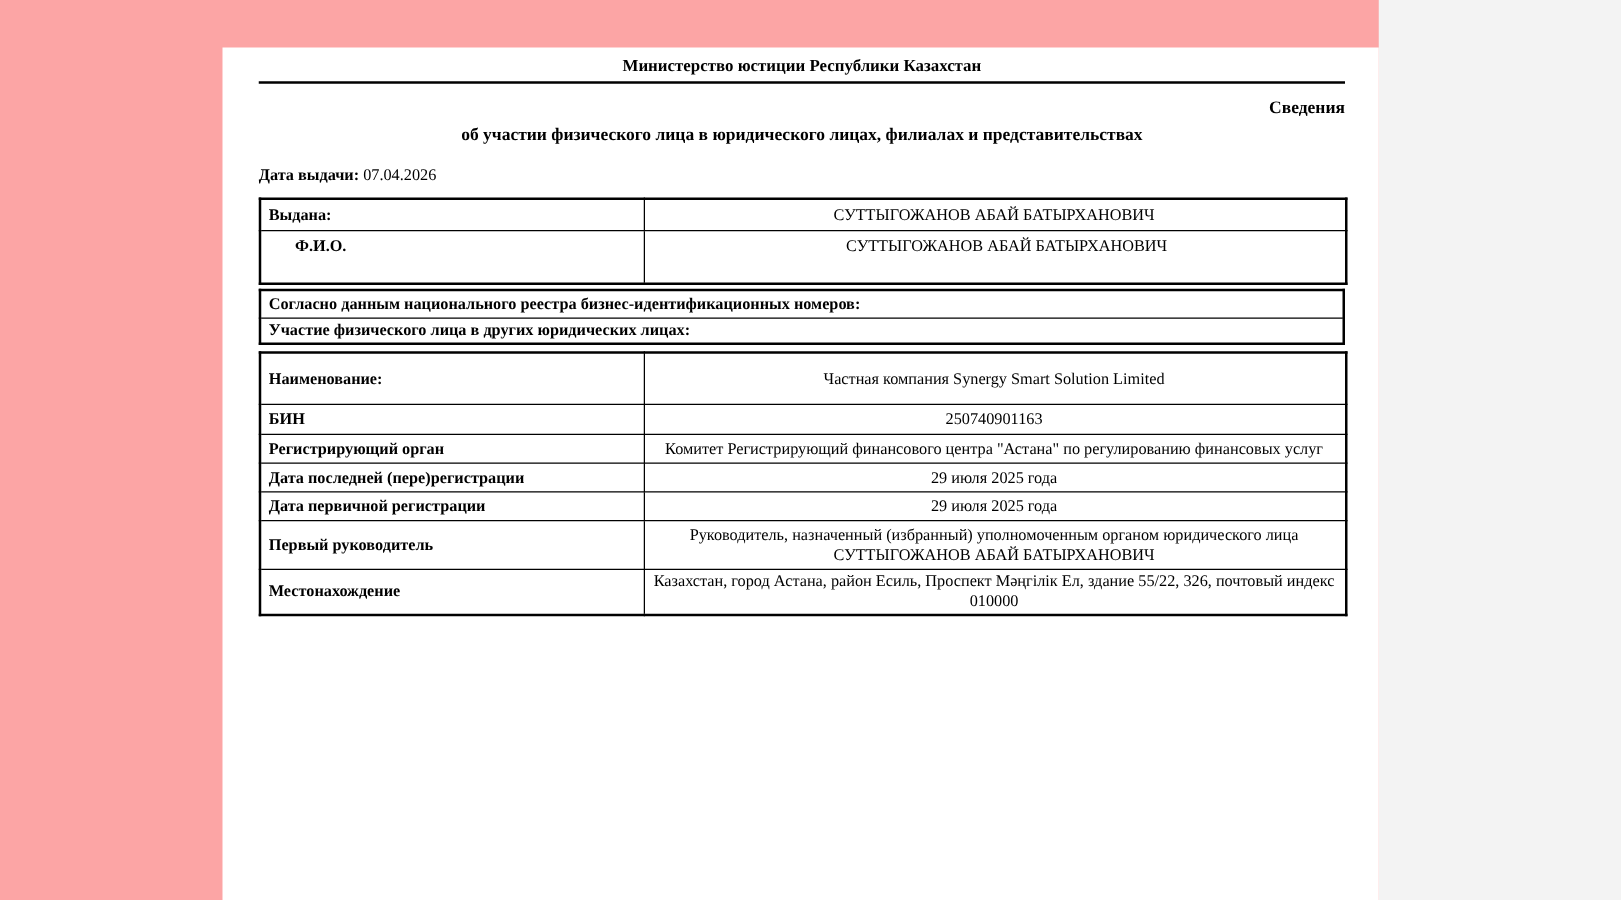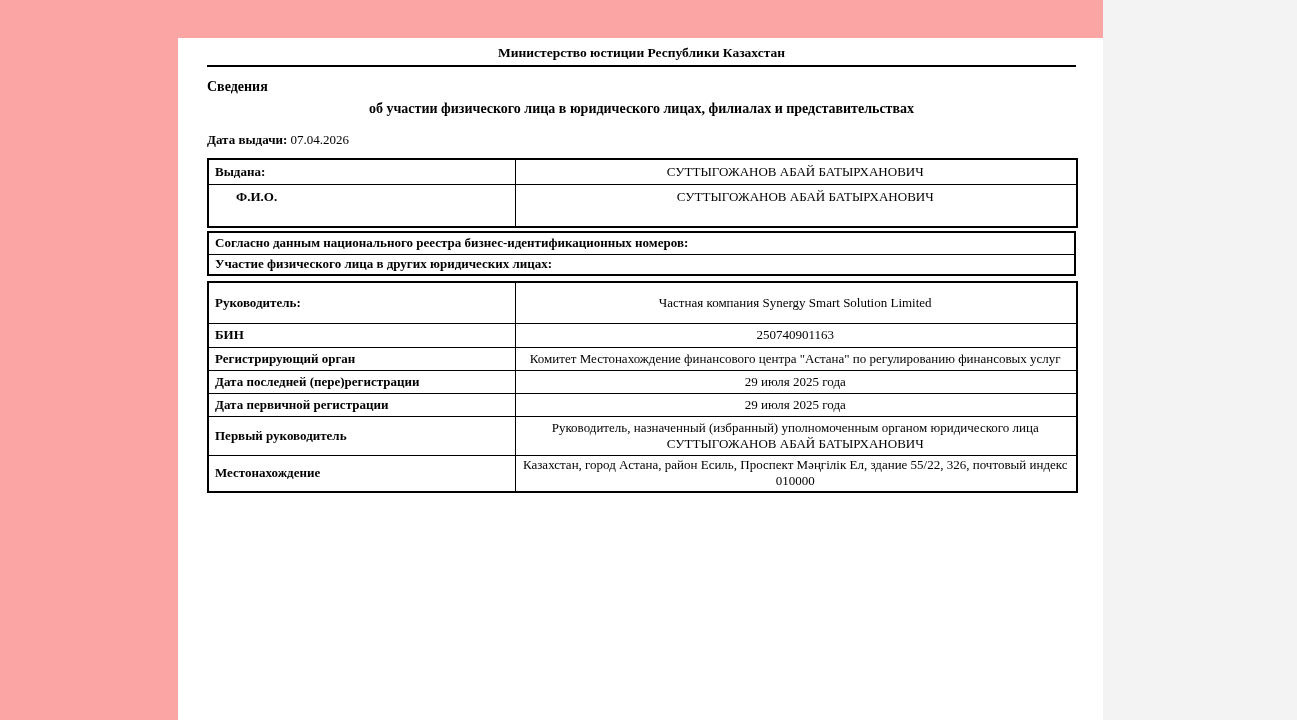--- a/index.html
+++ b/index.html
@@ -35,21 +35,21 @@
     font-size: 13.5px;
     line-height: 19px;
   }
   .rule {
     margin-top: 3px;
     height: 0;
     border-top: 2px solid #000;
   }
   .title {
     margin-top: 11px;
-    text-align: left;
+    text-align: right;
     font-weight: bold;
     font-size: 14px;
     line-height: 18px;
   }
   .subtitle {
     margin-top: 4px;
     text-align: center;
     font-weight: bold;
     font-size: 14px;
     line-height: 18px;
@@ -128,30 +128,30 @@
       </tbody>
         </table>
 
       <table class="t3">
         <colgroup>
             <col class="c-label">
             <col class="c-value">
           </colgroup>
         <tbody>
             <tr style="height:41px;">
-          <td class="lbl">Руководитель:</td>
+          <td class="lbl">Наименование:</td>
           <td class="val">Частная компания Synergy Smart Solution Limited</td>
         </tr>
         <tr style="height:24px;">
           <td class="lbl">БИН</td>
           <td class="val">250740901163</td>
         </tr>
         <tr style="height:23px;">
           <td class="lbl">Регистрирующий орган</td>
-          <td class="val">Комитет Местонахождение финансового центра "Астана" по регулированию финансовых услуг</td>
+          <td class="val">Комитет Регистрирующий финансового центра "Астана" по регулированию финансовых услуг</td>
         </tr>
         <tr style="height:23px;">
           <td class="lbl">Дата последней (пере)регистрации</td>
           <td class="val">29 июля 2025 года</td>
         </tr>
         <tr style="height:23px;">
           <td class="lbl">Дата первичной регистрации</td>
           <td class="val">29 июля 2025 года</td>
         </tr>
         <tr style="height:39px;">

